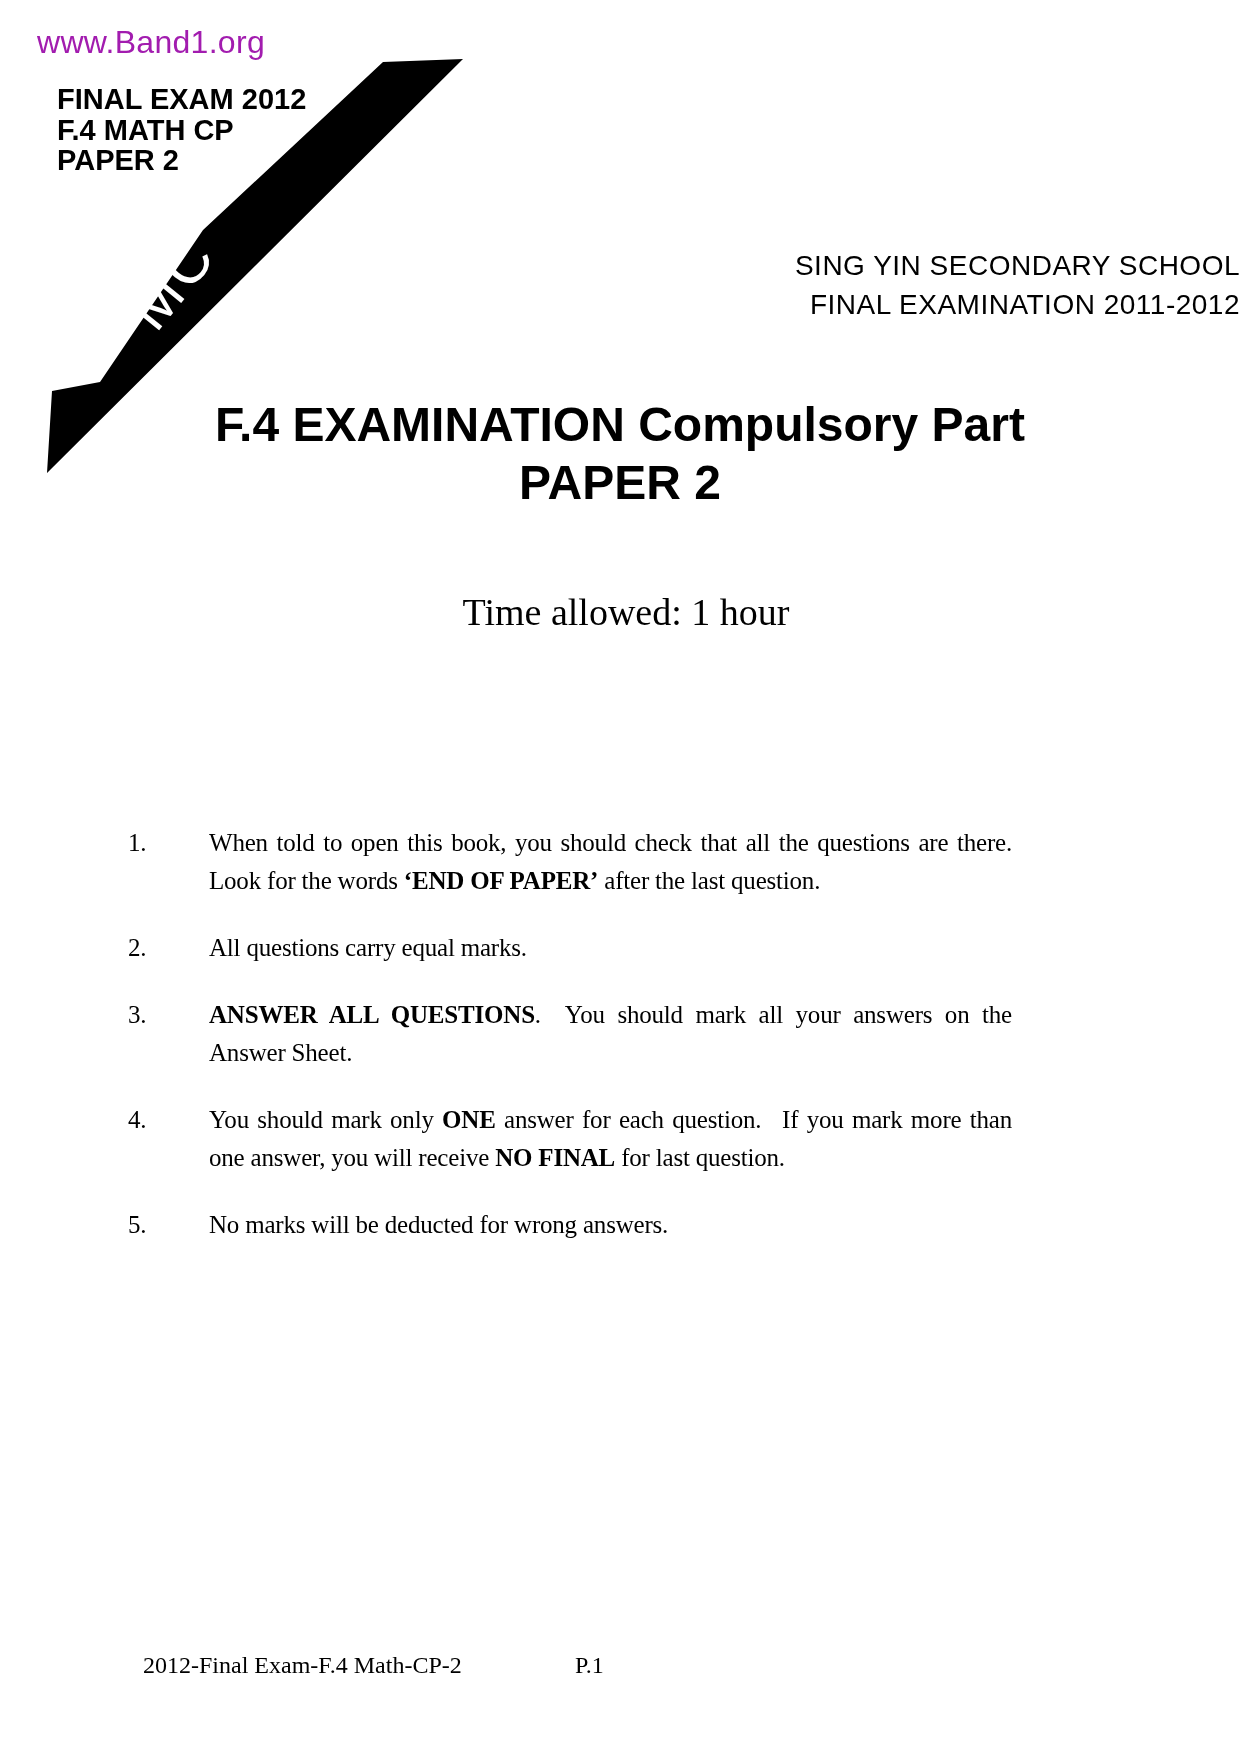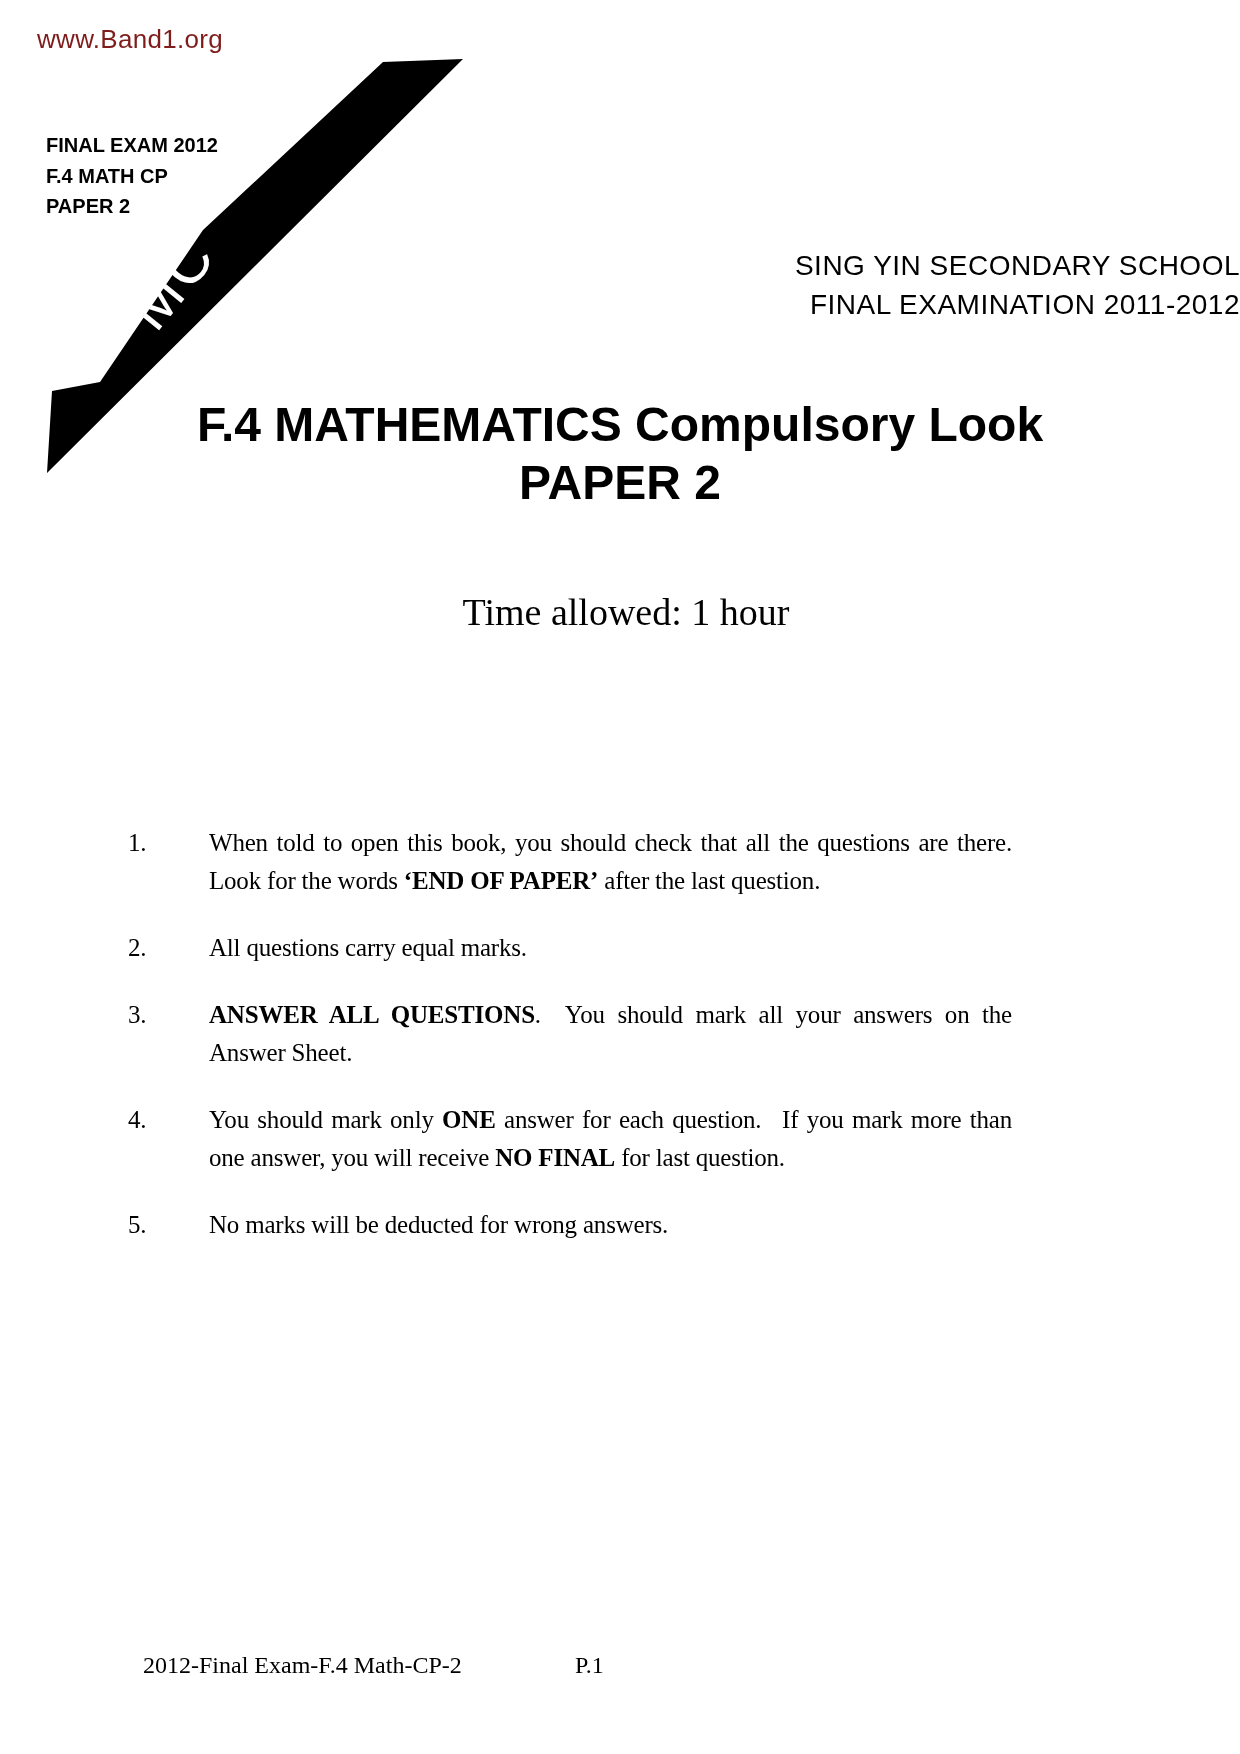--- a/index.html
+++ b/index.html
@@ -10,44 +10,43 @@
     margin: 0 auto;
     background: #ffffff;
     color: #000000;
     font-family: "Liberation Sans", sans-serif;
     overflow: hidden;
   }
   .watermark {
     position: absolute;
     left: 37px;
     top: 24px;
-    font-size: 26px;
+    font-size: 32px;
     letter-spacing: 0.3px;
-    color: #7f1d1d;
+    color: #a21caf;
   }
   .ribbon-svg {
     position: absolute;
     left: 0;
     top: 0;
   }
   .ribbon-svg text {
     font-family: "Liberation Sans", sans-serif;
     font-size: 60px;
     letter-spacing: 3px;
     fill: #ffffff;
   }
   .corner-label {
     position: absolute;
-    left: 46px;
+    left: 57px;
     top: 84px;
-    font-size: 20px;
+    font-size: 29px;
     font-weight: 700;
     line-height: 30.5px;
     white-space: nowrap;
-    margin-top: 46px;
   }
   .school-header {
     position: absolute;
     left: 0;
     top: 246px;
     width: 100%;
     text-align: right;
     font-size: 28px;
     line-height: 39px;
     letter-spacing: 0.5px;
@@ -128,21 +127,21 @@
     <div>F.4 MATH CP</div>
     <div>PAPER 2</div>
   </div>
 
   <div class="school-header">
     <div>SING YIN SECONDARY SCHOOL</div>
     <div>FINAL EXAMINATION 2011-2012</div>
   </div>
 
   <div class="paper-title">
-    <div>F.4 MATHEMATICS Compulsory Look</div>
+    <div>F.4 EXAMINATION Compulsory Part</div>
     <div>PAPER 2</div>
   </div>
 
   <div class="time-allowed">Time allowed: 1 hour</div>
 
   <div class="instructions" id="instructions">
       <div class="inst-item">
         <span class="inst-num">1.</span>
         <span class="inst-body"><span>When told to open this book, you should check that all the questions are there. Look for the words </span><b>‘END OF PAPER’</b><span> after the last question.</span></span>
       </div>

